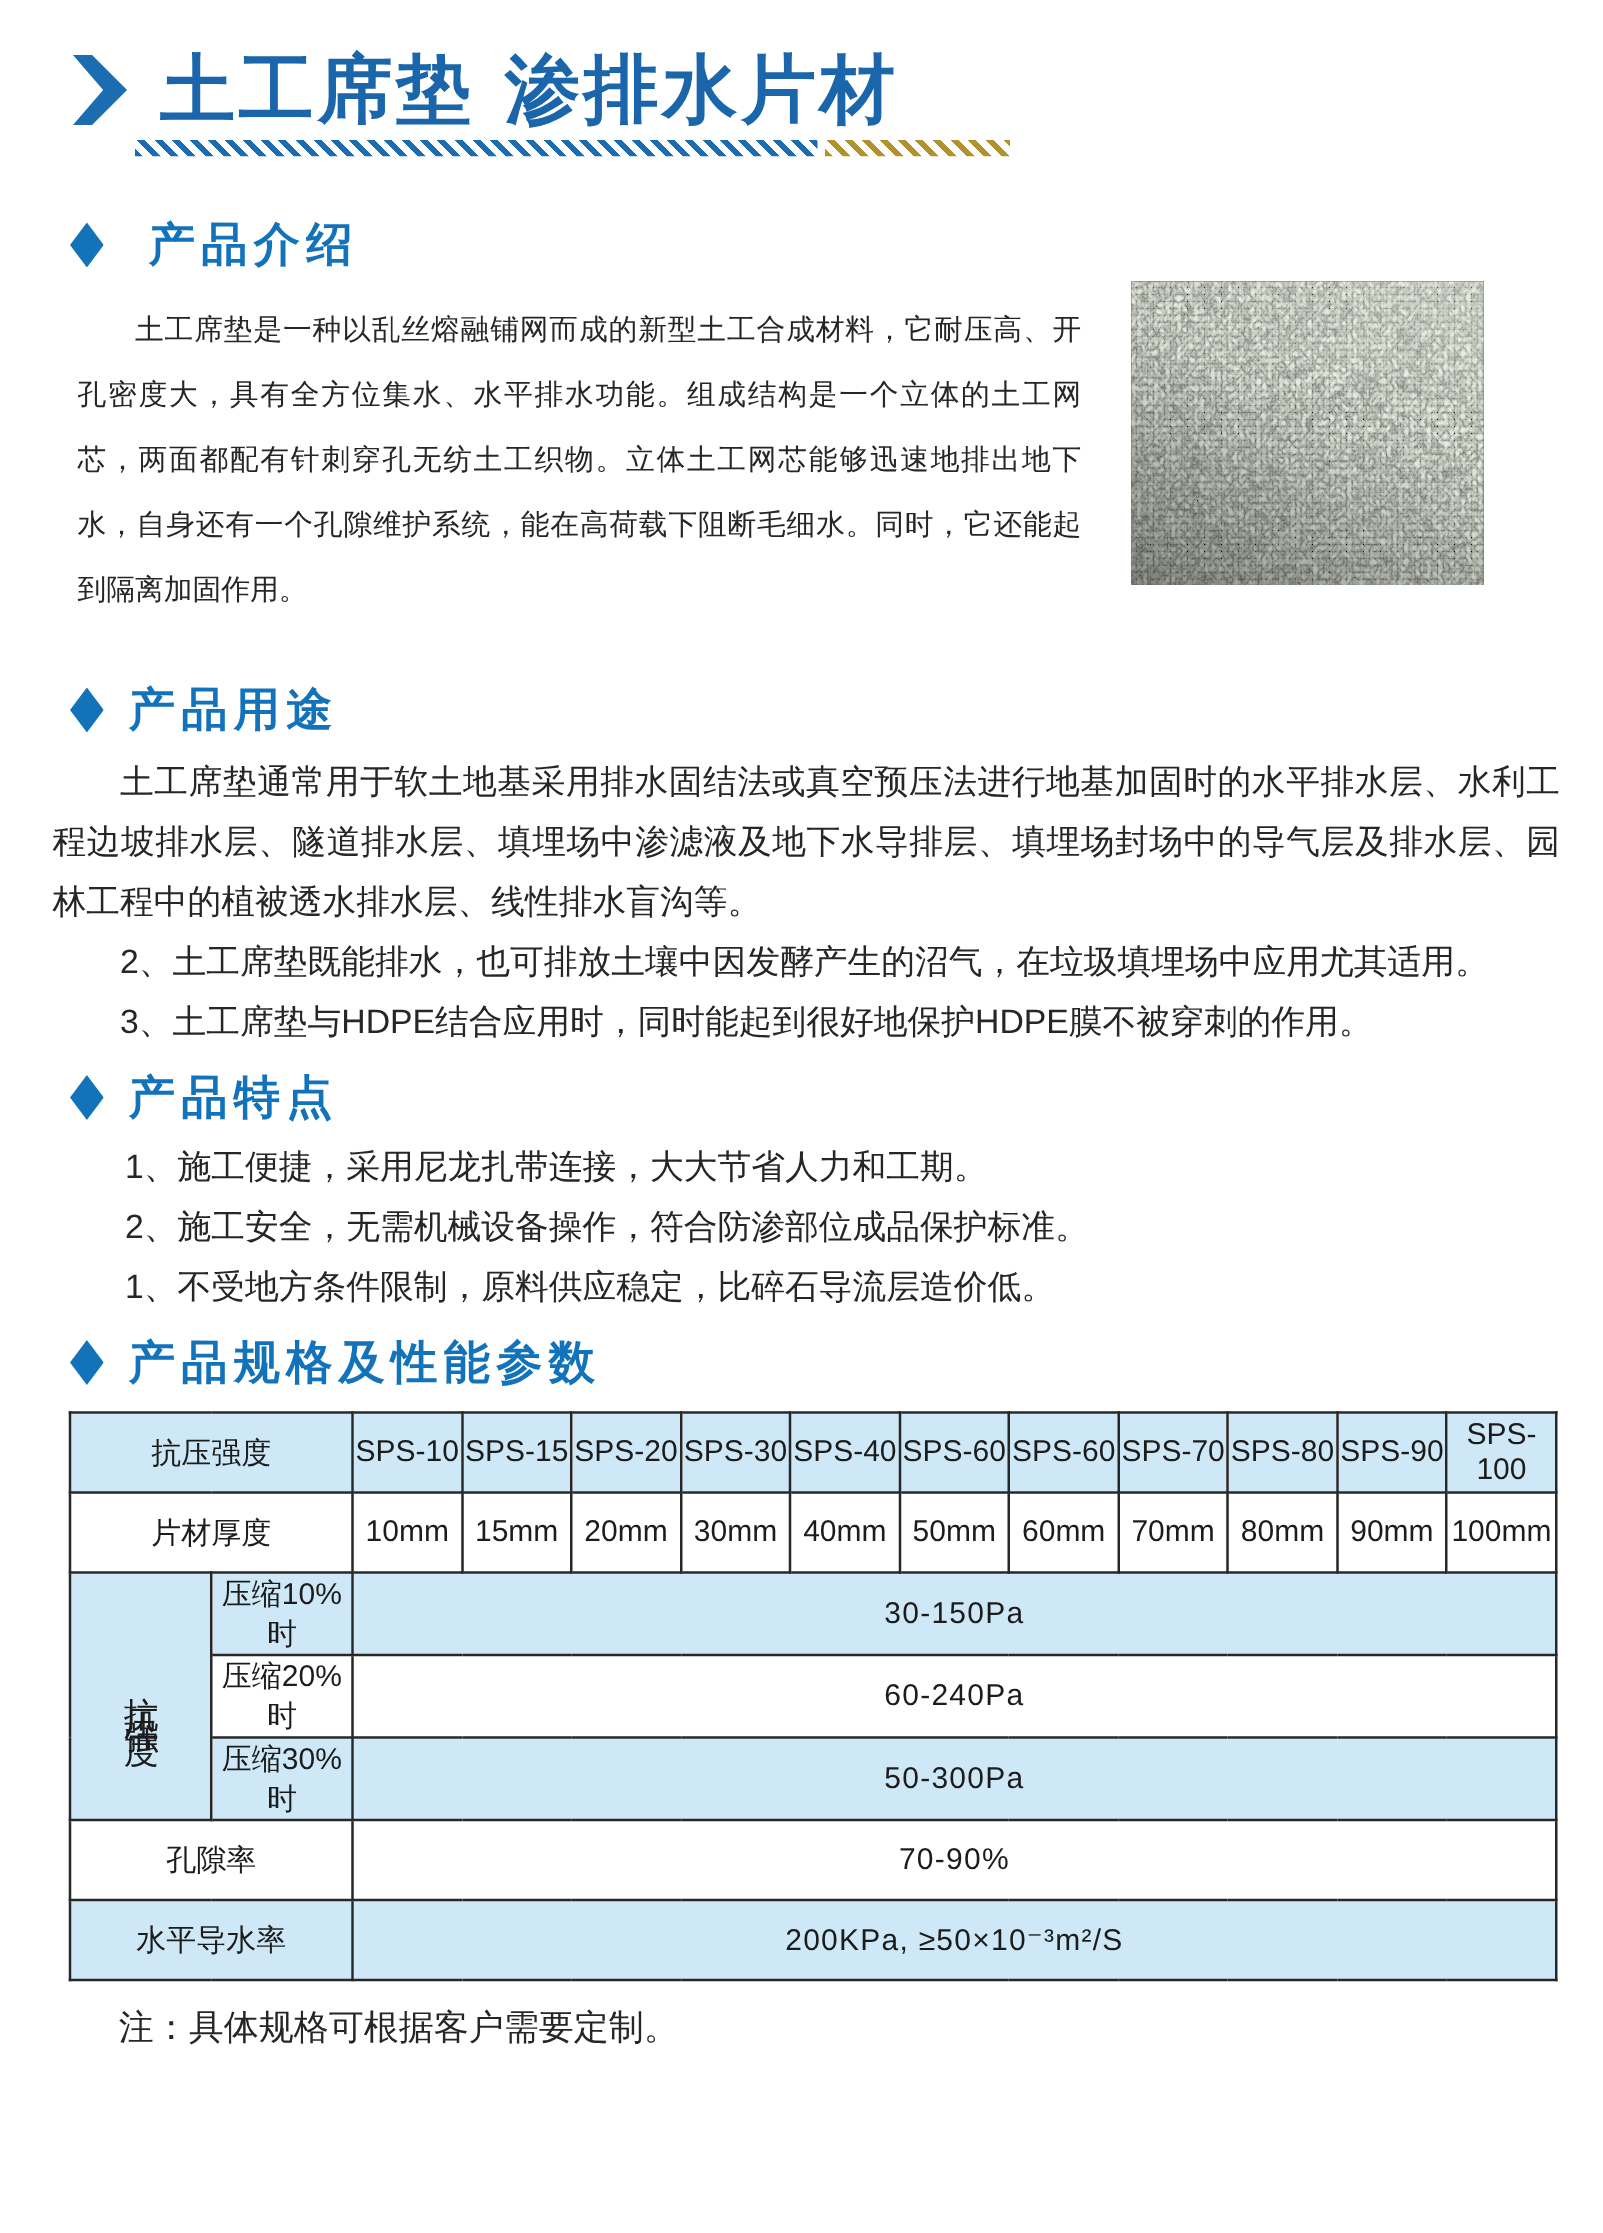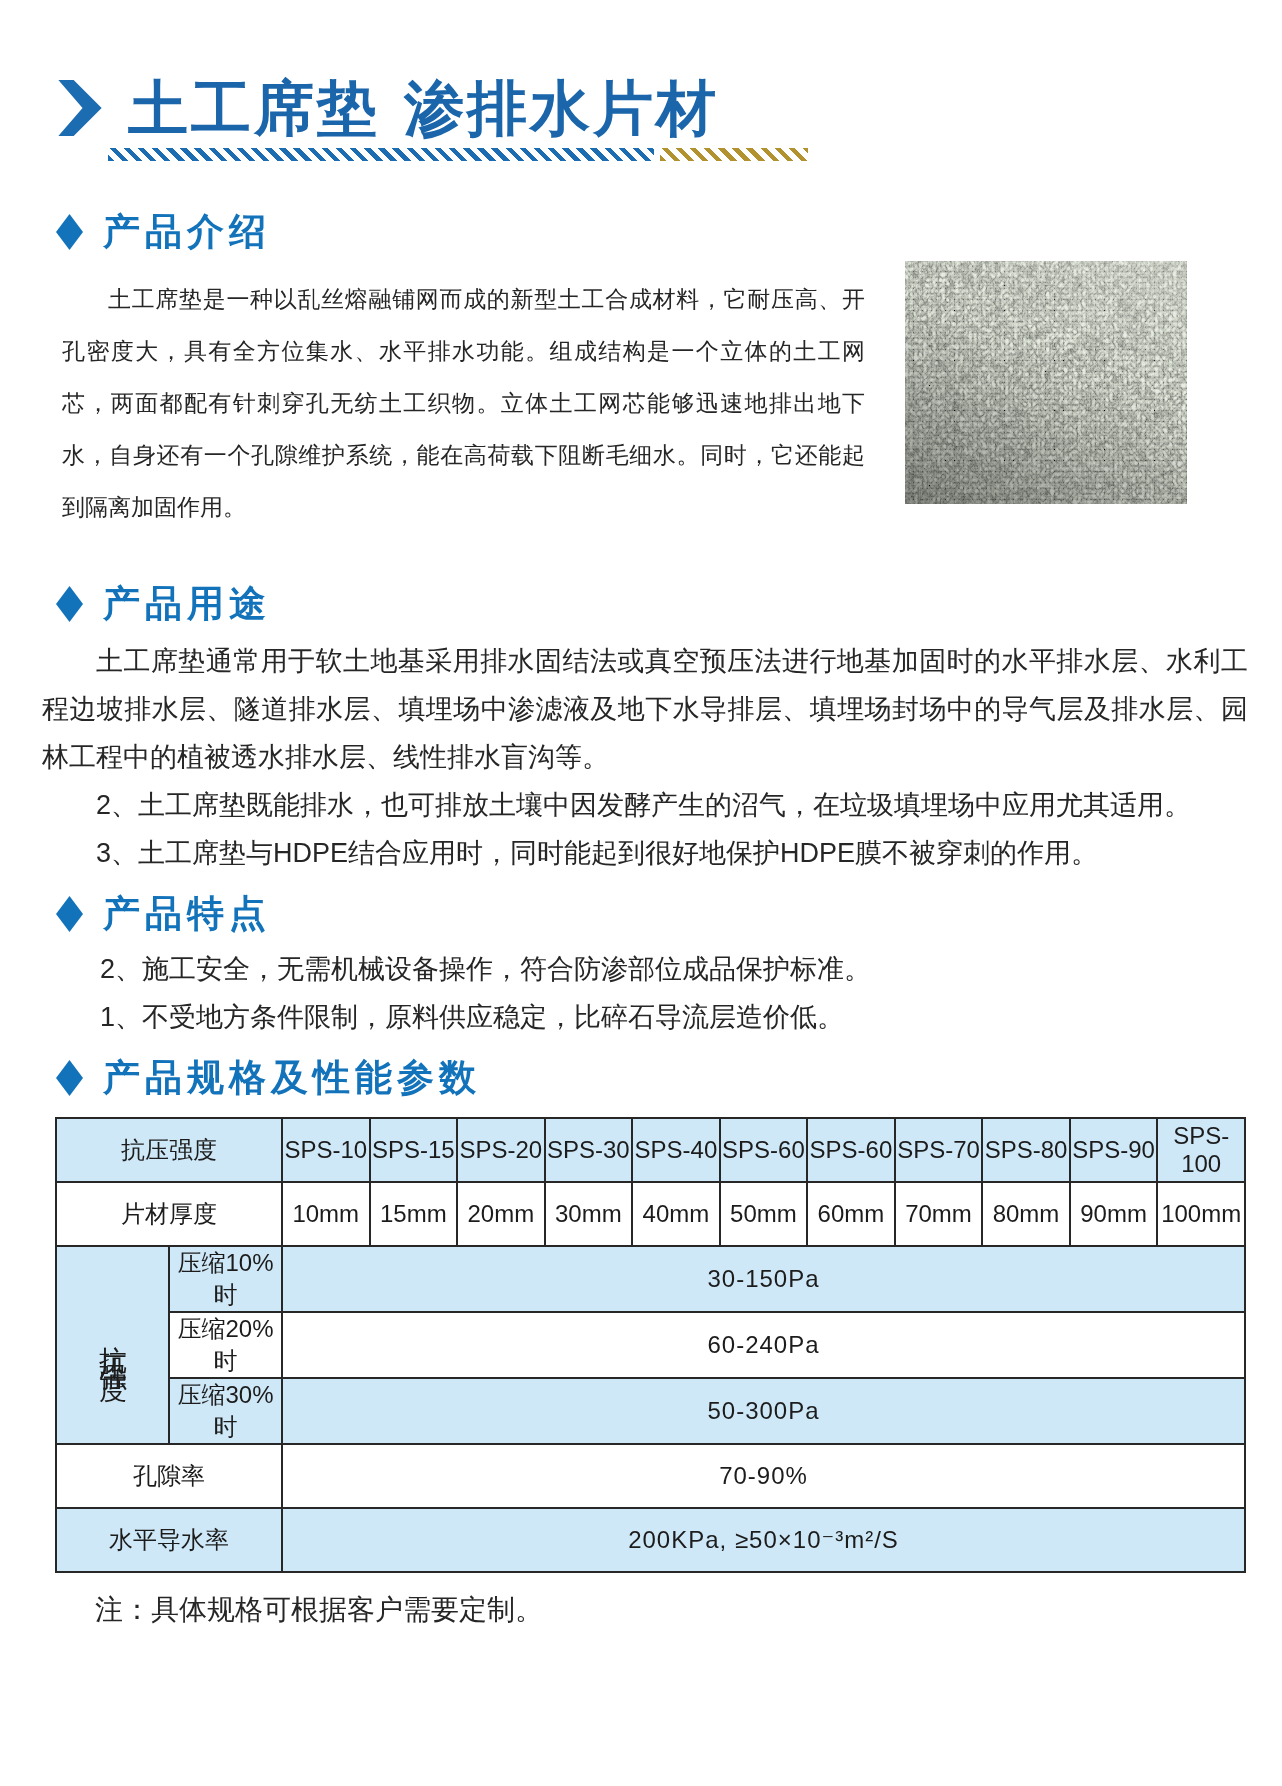--- a/index.html
+++ b/index.html
@@ -3,21 +3,21 @@
 <meta charset="utf-8">
 <style>
   html,body{margin:0;padding:0;}
   body{
     width:1282px;height:1786px;background:#ffffff;overflow:hidden;
     font-family:"Liberation Sans","DejaVu Sans",sans-serif;color:#262626;
   }
   .page{position:relative;width:1282px;height:1786px;}
 
   
-  .title-row{display:flex;align-items:center;gap:26px;padding:76px 0 0 58px;}
+  .title-row{display:flex;align-items:center;gap:26px;padding:40px 0 0 58px;}
   .arrow-icon{width:44px;height:56px;flex:0 0 auto;}
   .arrow-icon path{fill:#1b6cb0;}
   .page-title{
     margin:0;font-family:"DejaVu Serif","Liberation Serif",serif;
     font-size:60px;font-weight:900;color:#1b66ab;letter-spacing:3px;line-height:64px;
   }
   .divider{margin:8px 0 0 108px;width:700px;height:13px;display:flex;}
   .stripe{height:100%;}
   .stripe-blue{width:546px;background:repeating-linear-gradient(45deg,#1b6cb0 0 4.5px,#ffffff 4.5px 10px);}
   .stripe-gold{width:148px;margin-left:6px;background:repeating-linear-gradient(45deg,#b2912f 0 4.5px,#ffffff 4.5px 10px);}
@@ -70,21 +70,21 @@
     <h1 class="page-title">土工席垫 渗排水片材</h1>
   </header>
   <div class="divider">
     <div class="stripe stripe-blue"></div>
     <div class="stripe stripe-gold"></div>
   </div>
 
   <section>
     <div class="sec-head">
       <span class="diamond"></span>
-      <h2 class="sec-title" style="margin:0">产品介绍</h2>
+      <h2 class="sec-title" style="margin:16px">产品介绍</h2>
     </div>
     <div class="intro-body">
       <div class="product-photo">
         <svg viewBox="0 0 282 243" preserveAspectRatio="none" aria-hidden="true">
           <defs>
             <filter id="matTex" x="0" y="0" width="100%" height="100%">
               <feTurbulence type="turbulence" baseFrequency="0.22 0.18" numOctaves="4" seed="11" result="n"></feTurbulence>
               <feColorMatrix in="n" type="matrix" values="0.62 0.62 0.62 0 0  0.65 0.65 0.65 0 0  0.58 0.58 0.58 0 0  0 0 0 0 1"></feColorMatrix>
             </filter>
           </defs>
@@ -108,20 +108,21 @@
       <p class="body-p">3、土工席垫与HDPE结合应用时，同时能起到很好地保护HDPE膜不被穿刺的作用。</p>
     </div>
   </section>
 
   <section>
     <div class="sec-head" style="margin-top:14px">
       <span class="diamond"></span>
       <h2 class="sec-title" style="margin:0">产品特点</h2>
     </div>
     <div class="features-body">
+      <p class="feature-item">1、施工便捷，采用尼龙扎带连接，大大节省人力和工期。</p>
       <p class="feature-item">2、施工安全，无需机械设备操作，符合防渗部位成品保护标准。</p>
       <p class="feature-item">1、不受地方条件限制，原料供应稳定，比碎石导流层造价低。</p>
     </div>
   </section>
 
   <section>
     <div class="sec-head" style="margin-top:14px">
       <span class="diamond"></span>
       <h2 class="sec-title" style="margin:0">产品规格及性能参数</h2>
     </div>

